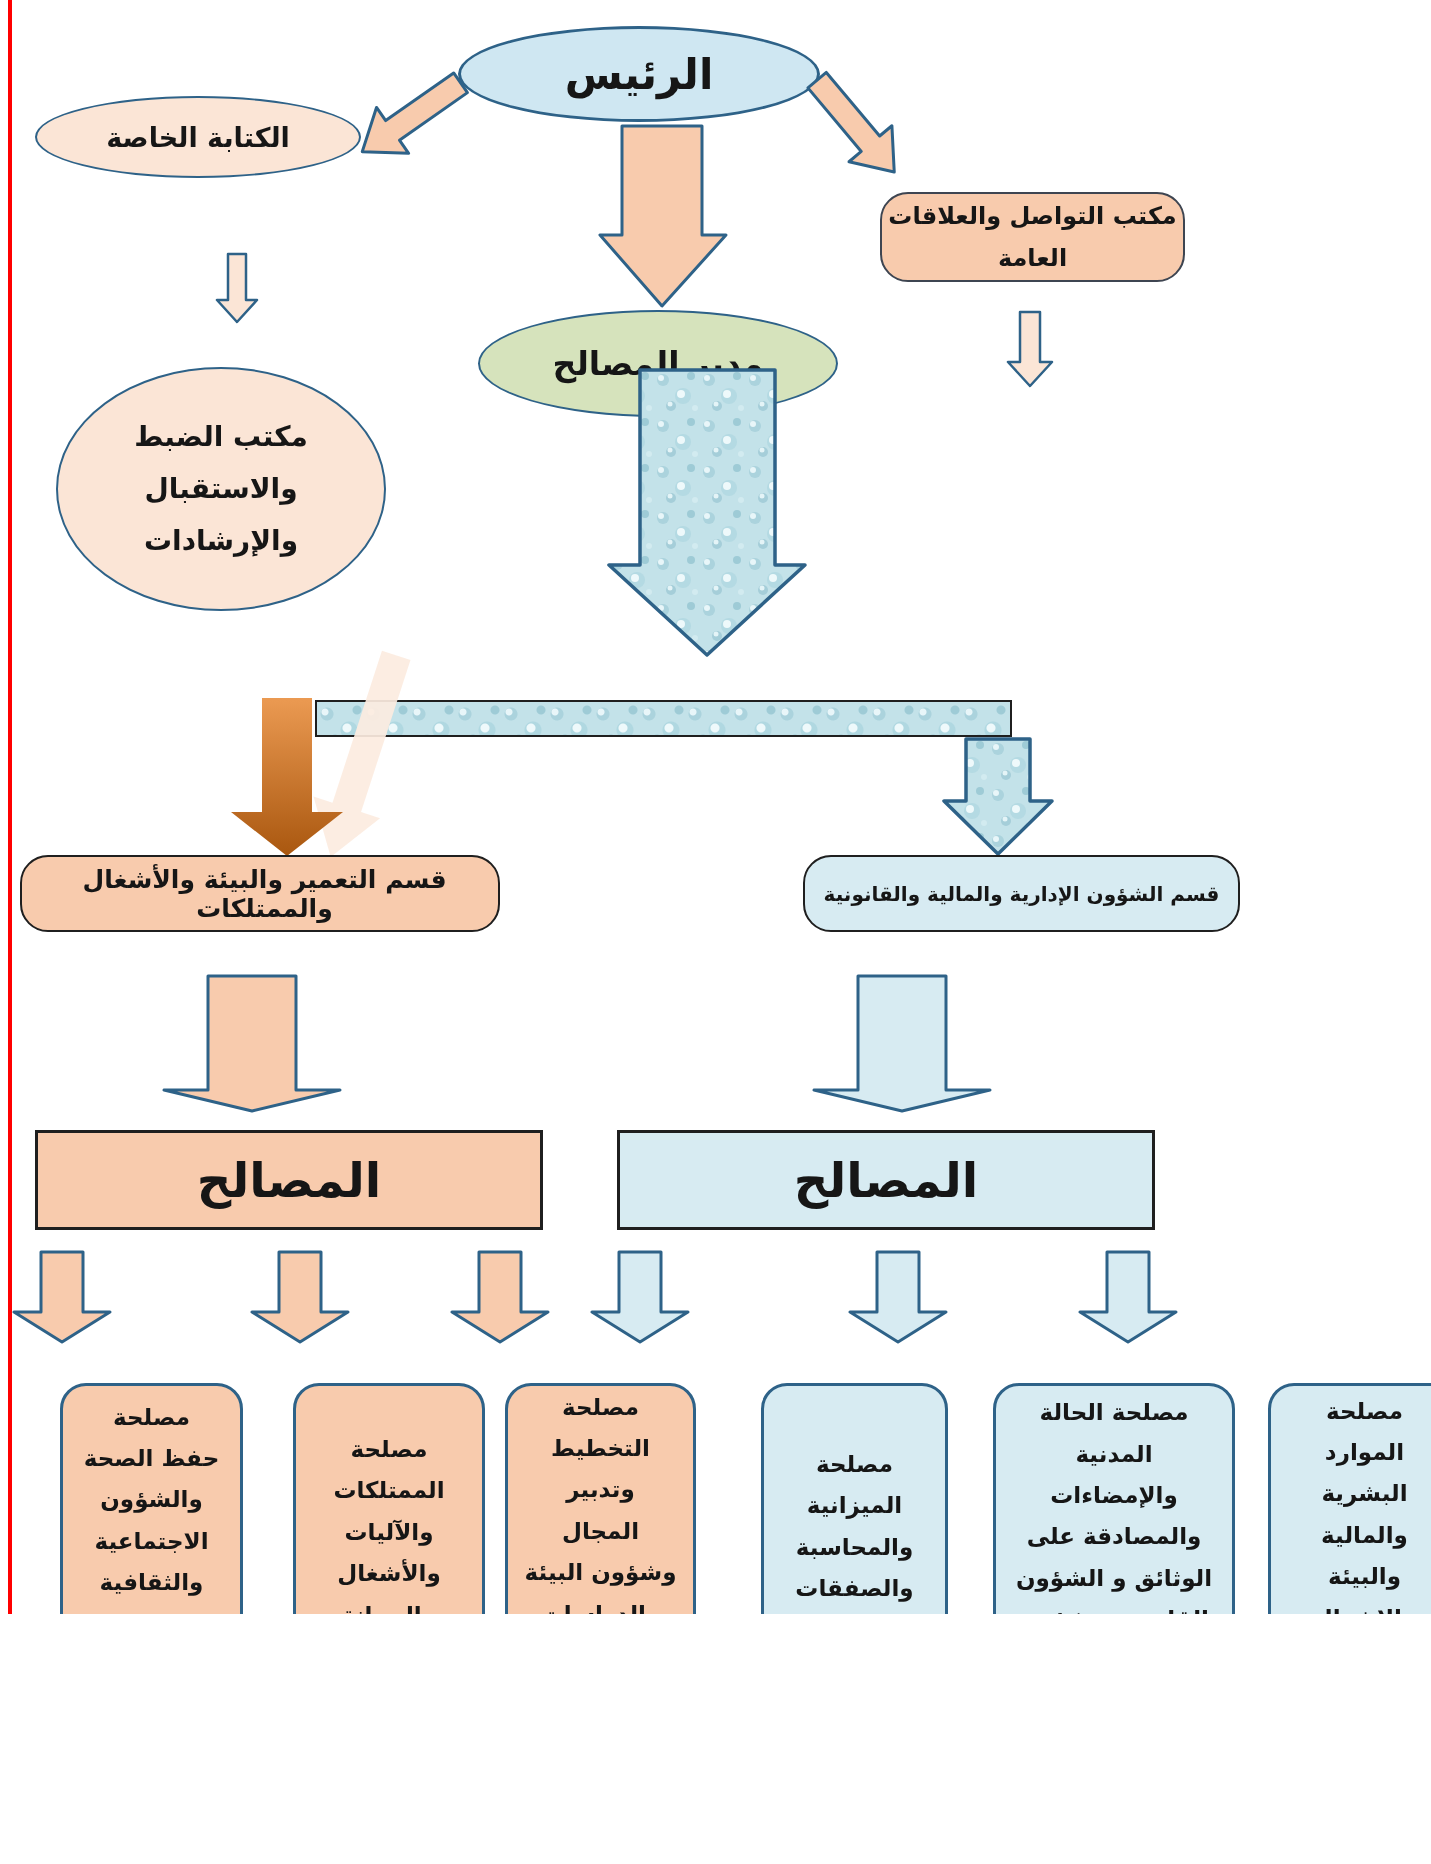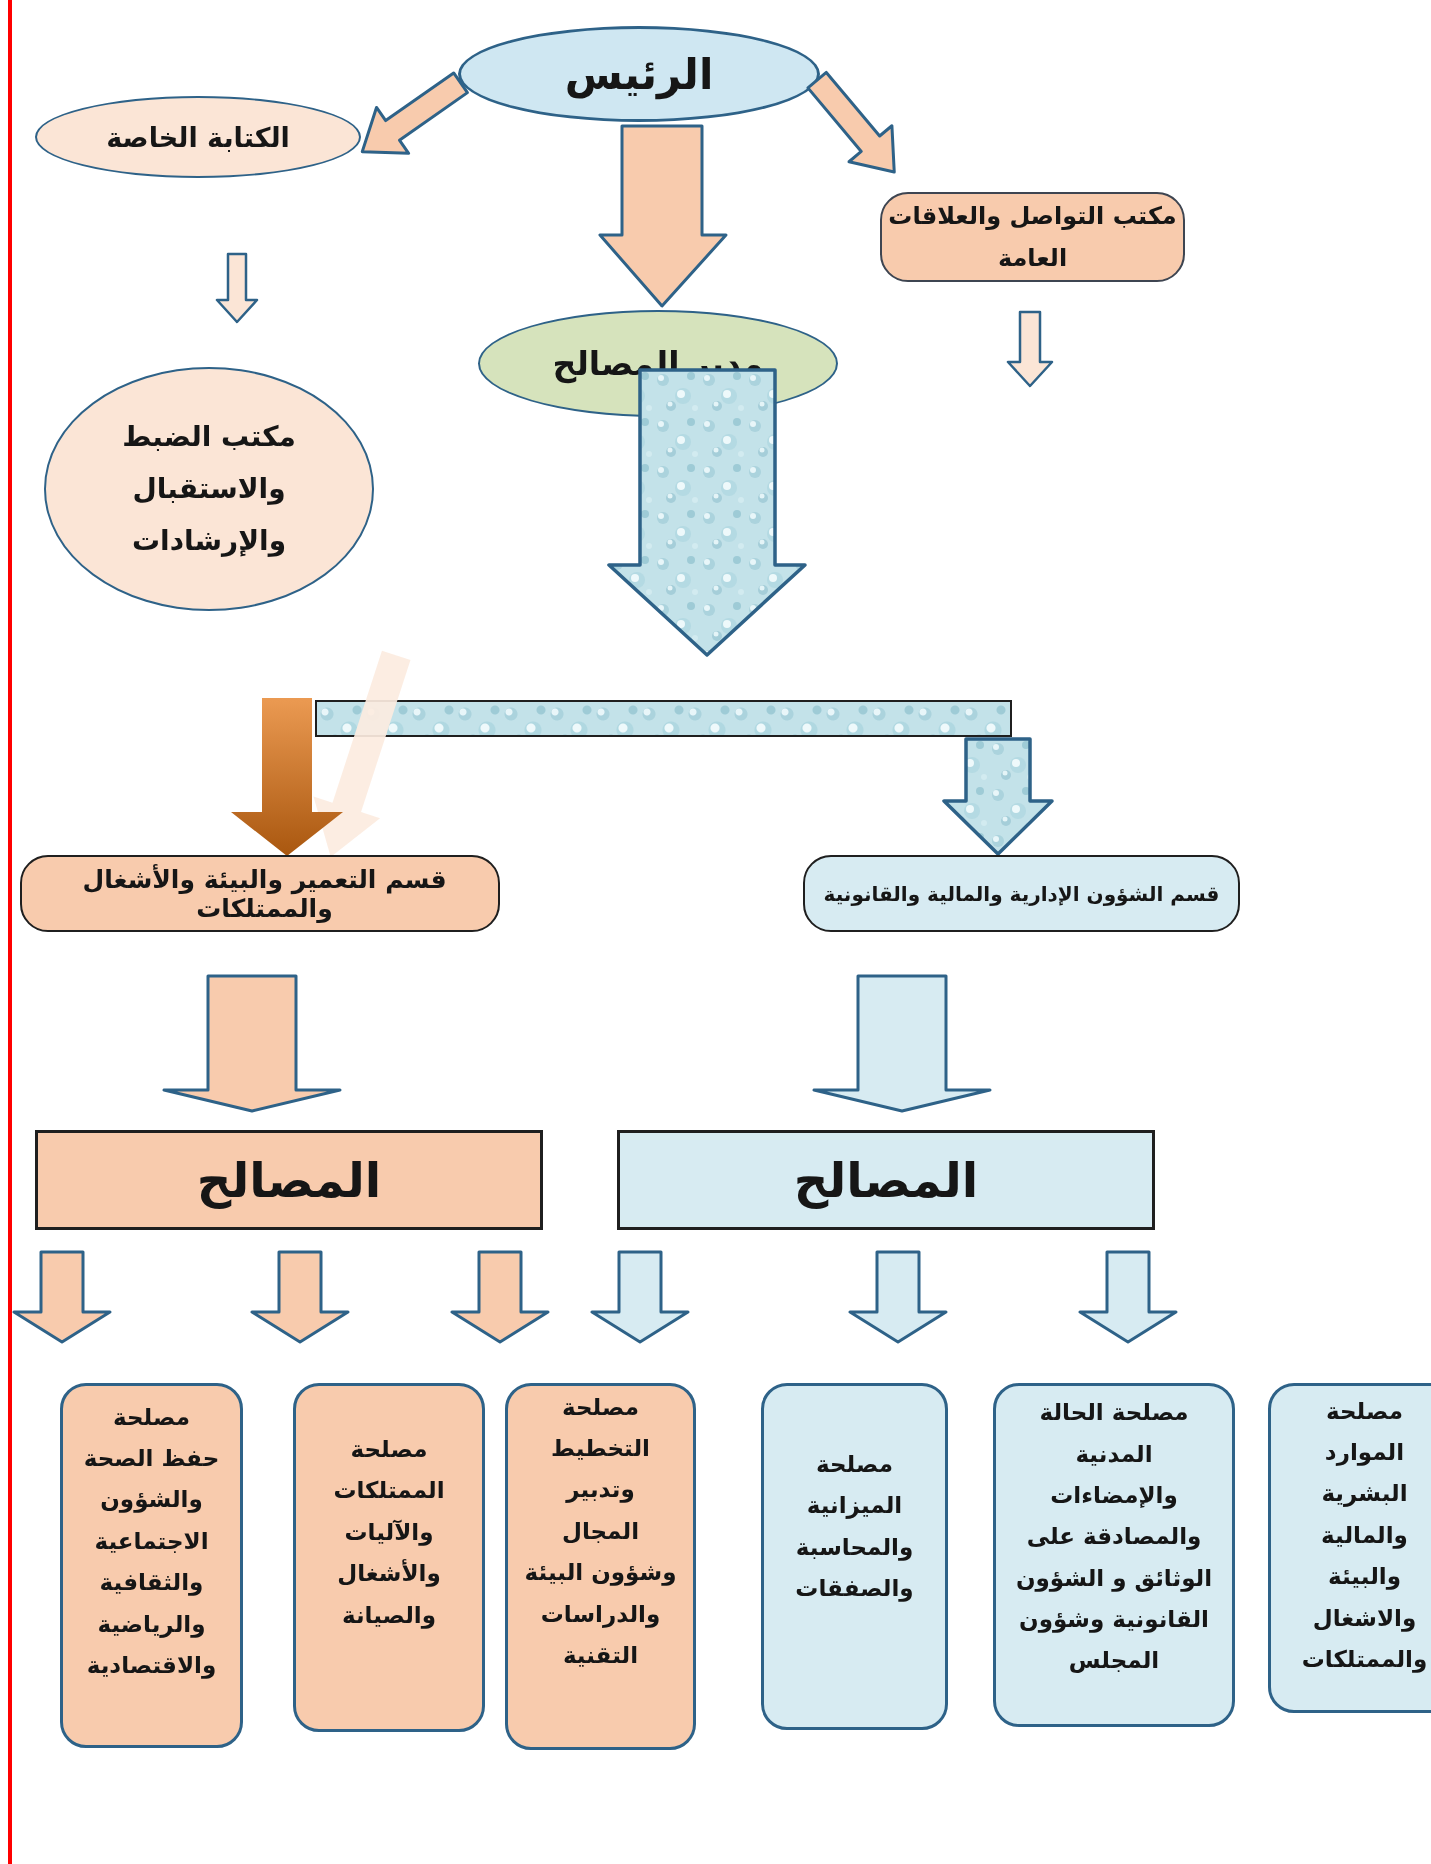--- a/index.html
+++ b/index.html
@@ -8,21 +8,21 @@
     --peach_fill:#fbe5d6;
     --green_fill:#d6e3bc;
     --header_blue_fill:#cfe7f2;
     --blue_box_fill:#d7ebf2;
     --margin_line_red:#ff0000;
     --dark_border:#1f1f1f;
     --text_color:#161616;
   }
   html,body{margin:0;padding:0;background:#fff;}
   body{font-family:"DejaVu Sans",sans-serif;color:var(--text_color);}
-  .stage{position:relative;width:1431px;height:1864px;background:#fff;overflow:hidden;direction:rtl;}
+  .stage{position:relative;width:1431px;height:1614px;background:#fff;overflow:hidden;direction:rtl;}
   .abs{position:absolute;}
   .node{display:flex;align-items:center;justify-content:center;text-align:center;font-weight:bold;box-sizing:border-box;}
   .pre{white-space:pre-line;}
   .ellipse{border-radius:50%;}
   .rounded{border-radius:28px;}
   .biground{border-radius:26px;margin-left:48px;}
   svg{overflow:visible;display:block;}
   .arrow-orange{fill:var(--orange_fill);stroke:var(--accent_border);stroke-width:3;stroke-linejoin:round;}
   .arrow-peach{fill:var(--peach_fill);stroke:var(--accent_border);stroke-width:2.5;stroke-linejoin:round;}
   .arrow-blue{fill:var(--blue_box_fill);stroke:var(--accent_border);stroke-width:3;stroke-linejoin:round;}
@@ -81,21 +81,21 @@
   <svg class="abs" style="left:598px;top:124px;" width="130" height="185" viewBox="0 0 130 185">
     <polygon class="arrow-orange" points="24,2 104,2 104,111 128,111 64,182 2,111 24,111"></polygon>
   </svg>
 
   <div class="abs node ellipse" style="left:35px;top:96px;width:326px;height:82px;background:var(--peach_fill);border:2.5px solid var(--accent_border);font-size:27px;">الكتابة الخاصة</div>
 
   <svg class="abs" style="left:215px;top:252px;" width="44" height="72" viewBox="0 0 44 72">
     <polygon class="arrow-peach" points="13,2 31,2 31,48 42,48 22,70 2,48 13,48"></polygon>
   </svg>
 
-  <div class="abs node ellipse pre" style="left:44px;top:367px;width:330px;height:244px;background:var(--peach_fill);border:2.5px solid var(--accent_border);font-size:28px;line-height:1.85;">مكتب الضبط
+  <div class="abs node ellipse pre" style="left:56px;top:367px;width:330px;height:244px;background:var(--peach_fill);border:2.5px solid var(--accent_border);font-size:28px;line-height:1.85;">مكتب الضبط
 والاستقبال
 والإرشادات</div>
 
   <div class="abs node ellipse" style="left:478px;top:310px;width:360px;height:107px;background:var(--green_fill);border:2.5px solid var(--accent_border);font-size:33px;">مدير المصالح</div>
 
   <div class="abs node rounded pre" style="left:880px;top:192px;width:305px;height:90px;background:var(--orange_fill);border:2.5px solid #3e4551;font-size:24px;line-height:1.75;">مكتب التواصل والعلاقات
 العامة</div>
 
   <svg class="abs" style="left:1006px;top:310px;" width="48" height="78" viewBox="0 0 48 78">
     <polygon class="arrow-peach" points="14,2 34,2 34,52 46,52 24,76 2,52 14,52"></polygon>

